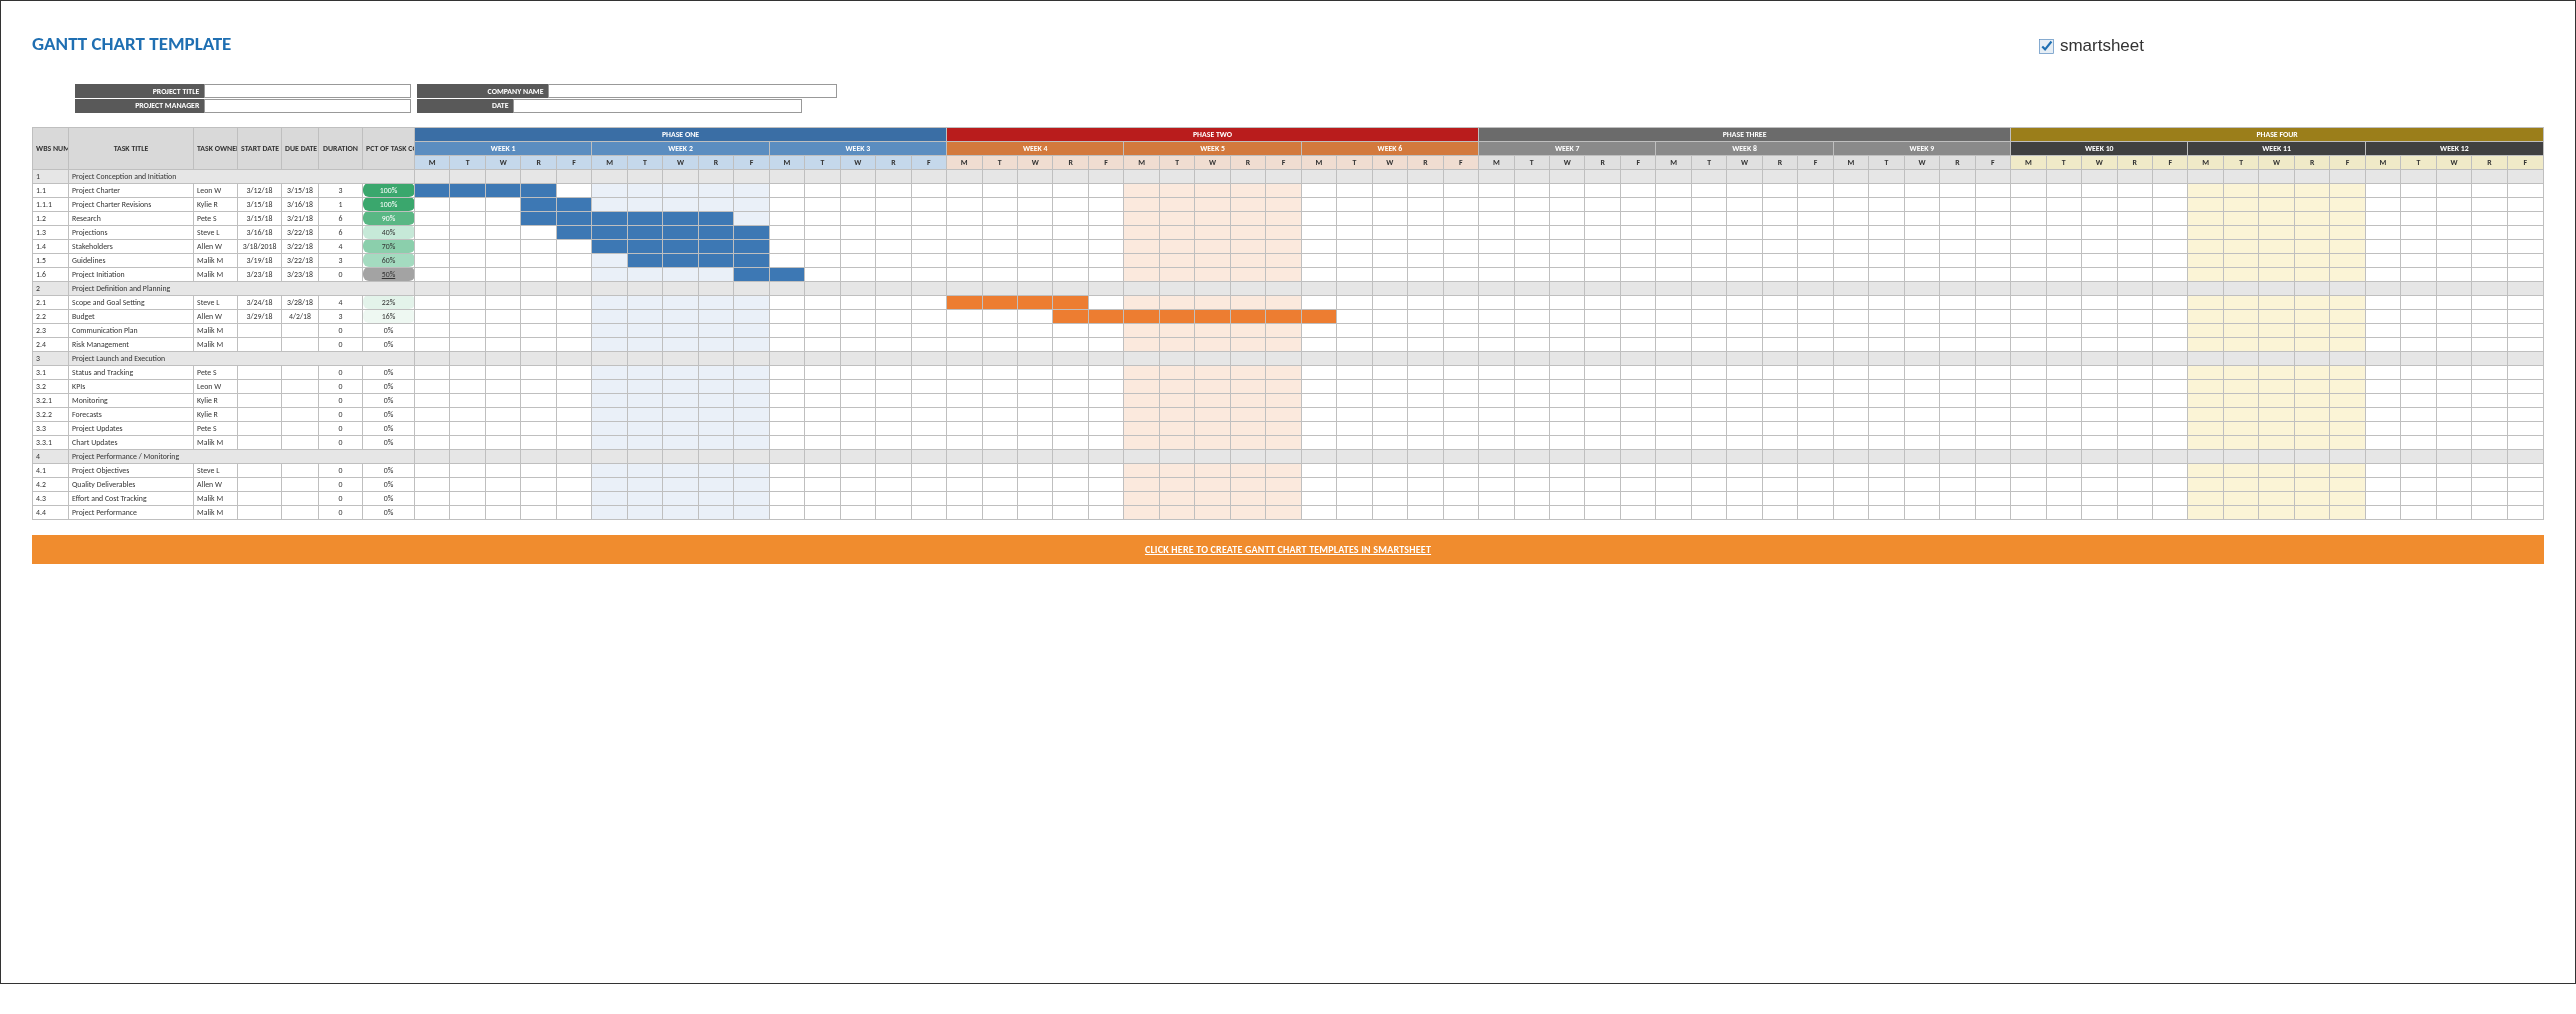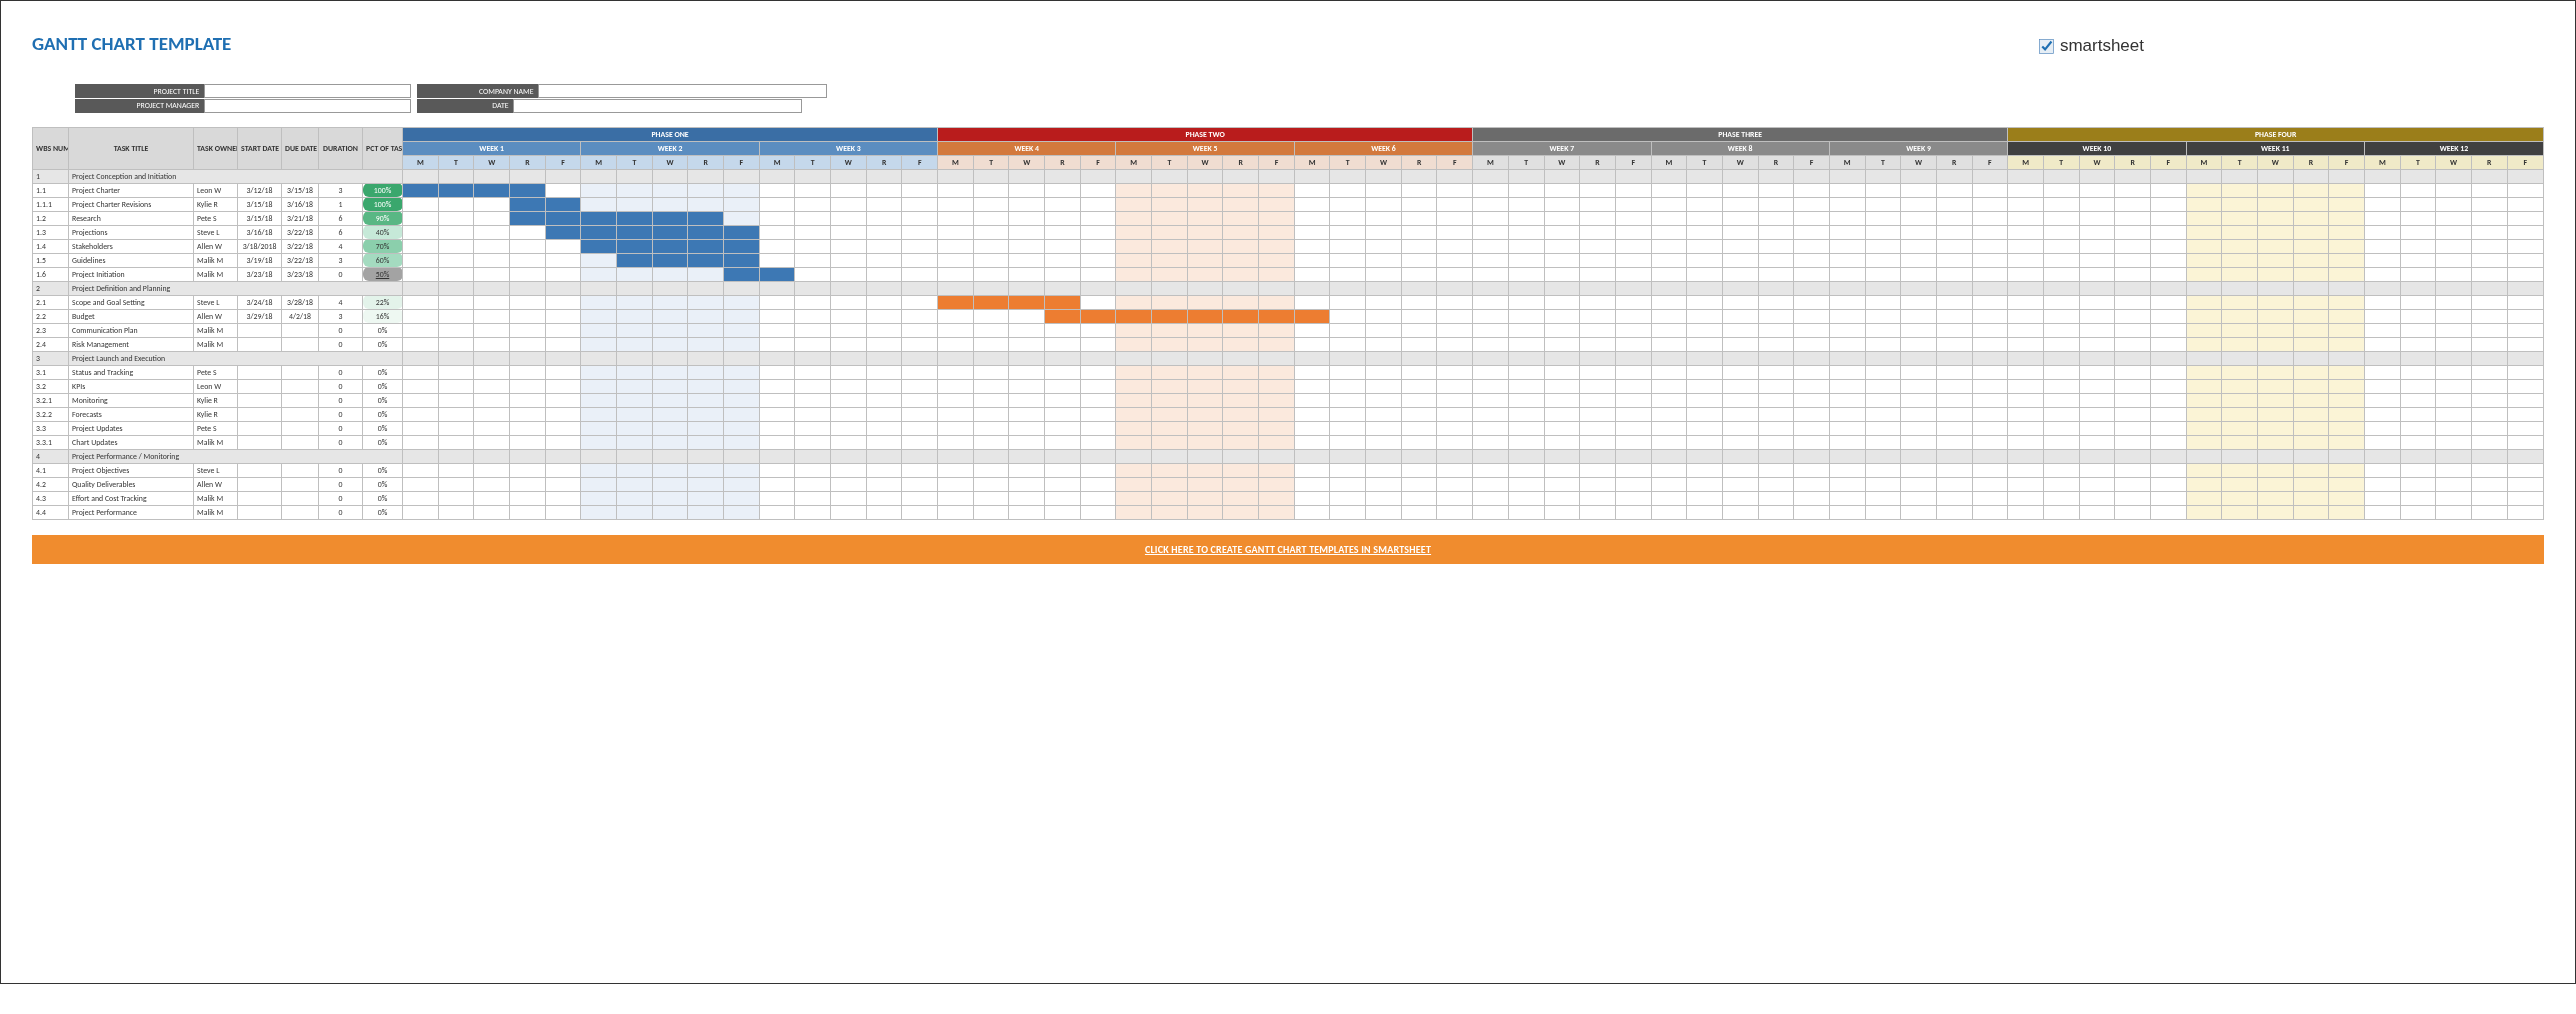--- a/index.html
+++ b/index.html
@@ -15,21 +15,21 @@
   }
   .title {
     font-size: 19px;
     font-weight: bold;
     color: #1f6fb2;
     margin-bottom: 29px;
   }
   .meta-block { margin-left: 43px; margin-bottom: 14px; }
   .meta-row { display: flex; height: 14px; margin-bottom: 0.8px; }
   .meta-label {
-    width: 129px; background:#595959; color:#fff; font-weight:normal;
+    width: 129px; background:#595959; color:#fff; font-weight:bold;
     display:flex; align-items:center; justify-content:flex-end; padding-right:4.7px;
     font-size:7.8px;
   }
   .meta-input {
     width: 207px; border:0.8px solid #999; background:#fff;
   }
   .meta-gap { width: 6.2px; }
 
   table.gantt {
     border-collapse: collapse;
@@ -45,21 +45,21 @@
     white-space: nowrap;
   }
   th { font-weight: bold; }
   .hdr-grey { background:#d9d9d9; text-align:center; }
   .col-wbs { width:36px; text-align:left; padding-left:3.1px;}
   .col-task { width:125px; text-align:left; padding-left:3.1px;}
   .col-owner{ width:44px; text-align:left; padding-left:3.1px;margin-left:30px;}
   .col-start{ width:44px; text-align:center;}
   .col-due  { width:37px; text-align:center;}
   .col-dur  { width:44px; text-align:center;}
-  .col-pct  { width:40px; text-align:center;border-radius:6px;}
+  .col-pct  { width:52px; text-align:center;border-radius:6px;}
   .daycell  { width:12.5px; padding:0; text-align:center; font-size:7px;}
 
   .phase1 { background:#3a6ea5; color:#fff; }
   .phase2 { background:#b91c1c; color:#fff; }
   .phase3 { background:#6b6b6b; color:#fff; }
   .phase4 { background:#9b7e1a; color:#fff; }
   .week1  { background:#5b8dc0; color:#fff; }
   .week2  { background:#d3793d; color:#fff; }
   .week3  { background:#8a8a8a; color:#fff; }
   .week4  { background:#404040; color:#fff; }
@@ -116,21 +116,21 @@
   <span class="brand">smartsheet</span>
 </div>
 
 <div class="title">GANTT CHART TEMPLATE</div>
 
 <div class="meta-block">
   <div class="meta-row">
     <div class="meta-label">PROJECT TITLE</div>
     <div class="meta-input"></div>
     <div class="meta-gap"></div>
-    <div class="meta-label" style="width:121px">COMPANY NAME</div>
+    <div class="meta-label" style="width:131px">COMPANY NAME</div>
     <div class="meta-input" style="width:289px"></div>
   </div>
   <div class="meta-row">
     <div class="meta-label">PROJECT MANAGER</div>
     <div class="meta-input"></div>
     <div class="meta-gap"></div>
     <div class="meta-label" style="width:96px">DATE</div>
     <div class="meta-input" style="width:289px"></div>
   </div>
 </div>

